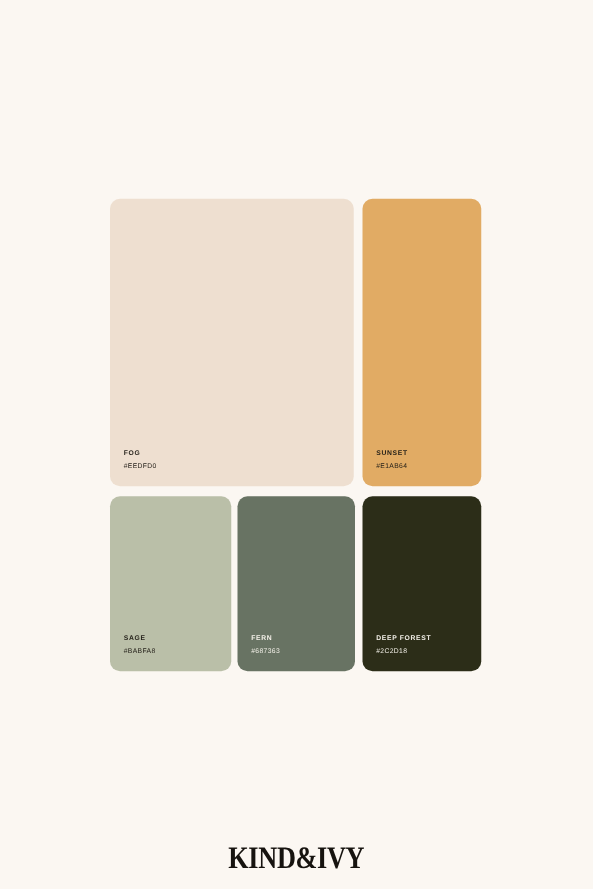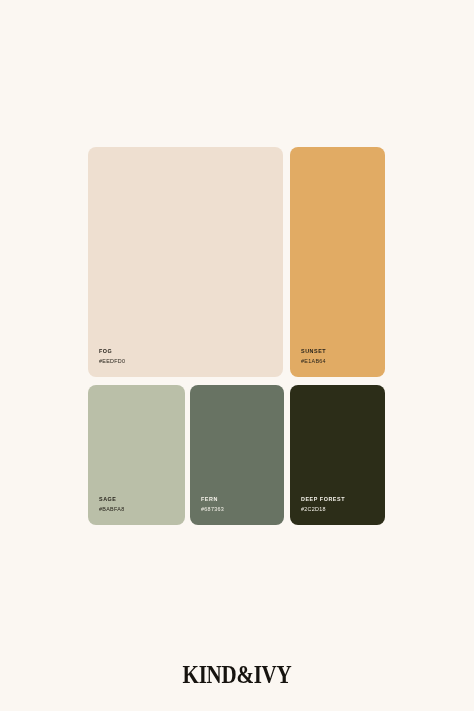--- a/index.html
+++ b/index.html
@@ -10,21 +10,21 @@
     width: 474px;
     height: 711px;
     background: #fbf7f2;
     font-family: "Liberation Sans", sans-serif;
     overflow: hidden;
     position: relative;
   }
   #palette-board {
     position: absolute;
     left: 0;
-    top: 4px;
+    top: 16px;
     width: 474px;
     height: 589px;
   }
   .swatch {
     position: absolute;
     border-radius: 8px;
     box-sizing: border-box;
   }
   .swatch-caption {
     position: absolute;

